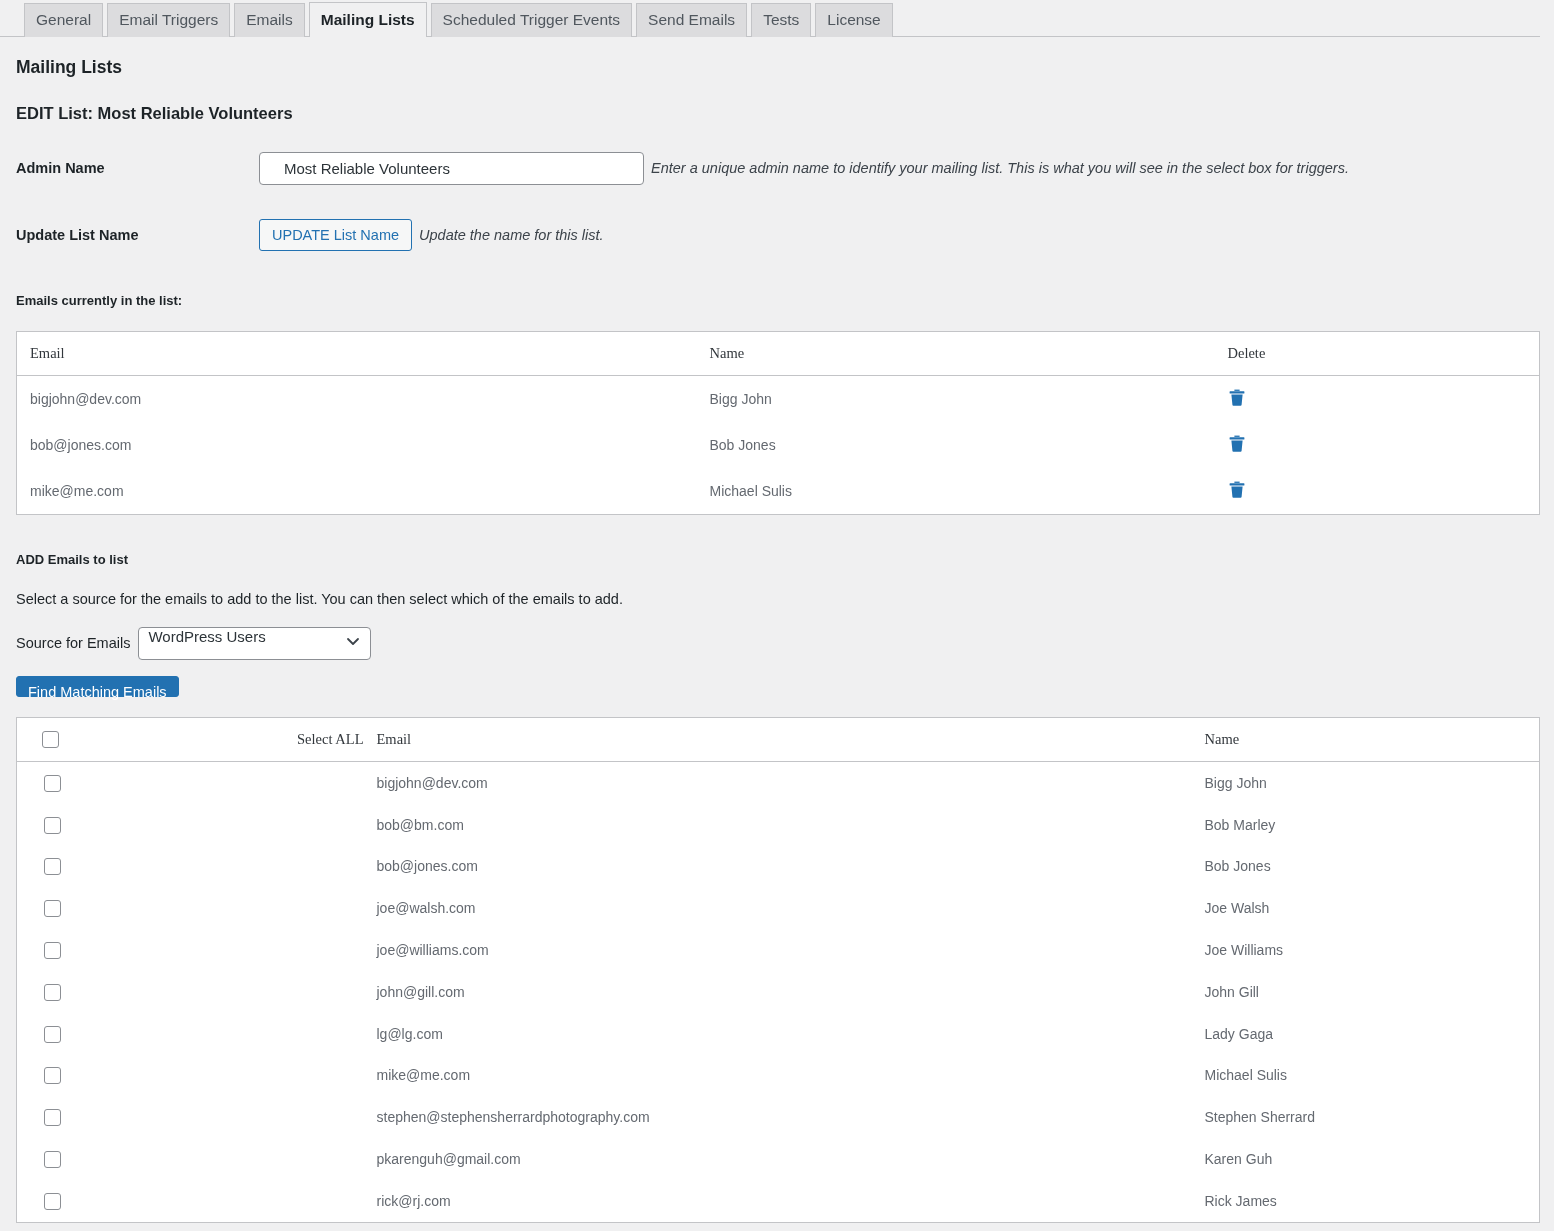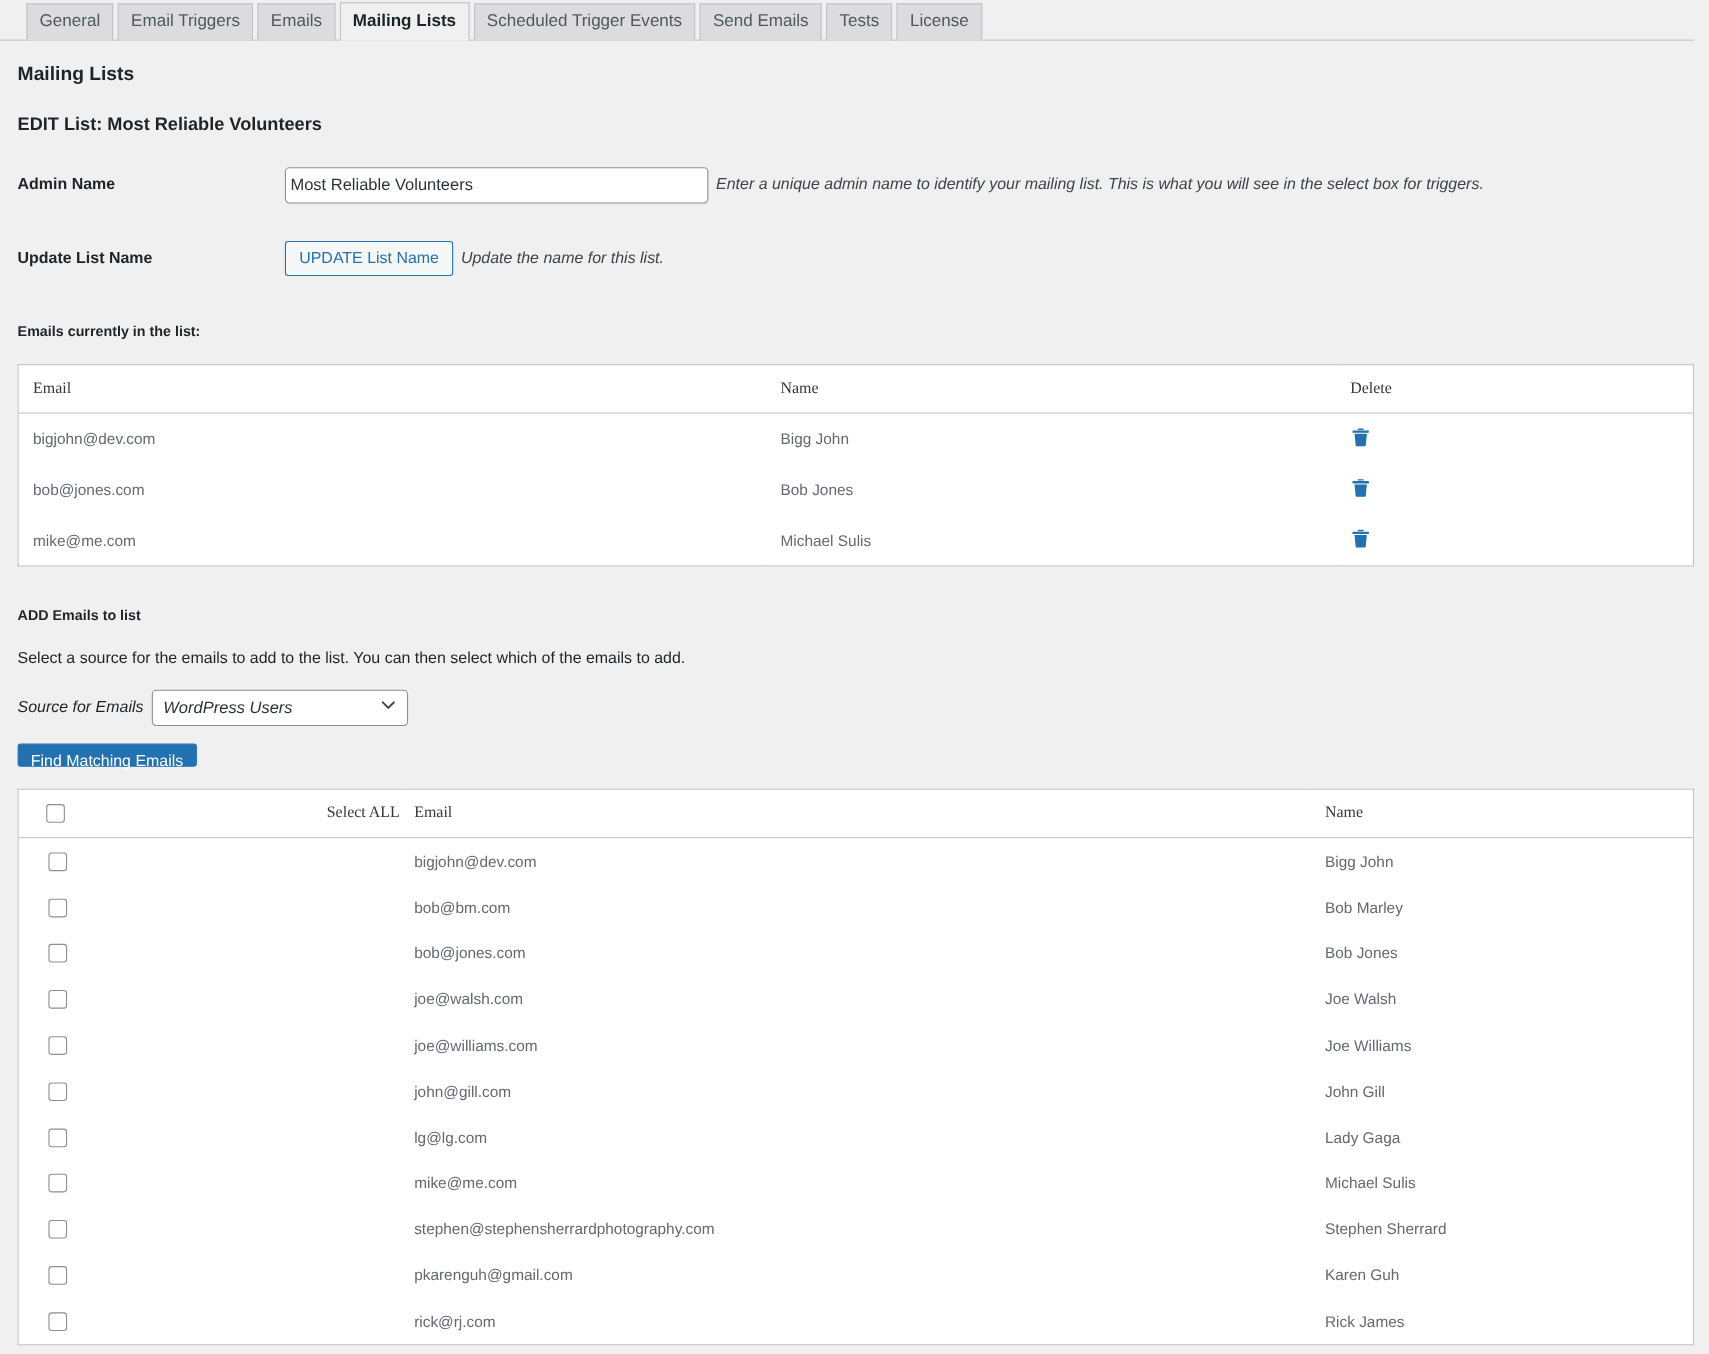--- a/index.html
+++ b/index.html
@@ -85,21 +85,21 @@
   .form-label {
     width: 243px;
     flex: 0 0 243px;
     font-size: 14.5px;
     font-weight: 600;
     color: #1d2327;
   }
   .text-input {
     width: 385px;
     height: 33px;
-    padding: 0 4px;
+    padding: 0 24px;
     font-family: "Liberation Sans", sans-serif;
     font-size: 15px;
     color: #2c3338;
     background: #fff;
     border: 1px solid #8c8f94;
     border-radius: 4px;
     outline: none;
   }
   .help-text {
     font-style: italic;
@@ -140,21 +140,21 @@
     margin-right: 8px;
   }
   .select-box {
     position: relative;
     width: 233px;
     height: 33px;
     background: #fff;
     border: 1px solid #8c8f94;
     border-radius: 4px;
     display: flex;
-    align-items: center;
+    align-items: flex-start;
     padding: 0 9px;
     font-size: 15px;
     color: #2c3338;
     cursor: pointer;
   }
   .select-box .chev {
     position: absolute;
     right: 9px;
     top: 50%;
     transform: translateY(-50%);
@@ -283,21 +283,21 @@
                 <path d="M3.4 6.4h11.2l-1 10.4a1 1 0 0 1-1 .9H5.4a1 1 0 0 1-1-.9z" fill="#2271b1"></path>
               </svg></span></td>
         </tr>
       </tbody>
   </table>
 
   <h3 class="section-title" style="margin-top:36px;">ADD Emails to list</h3>
 
   <div style="margin-top:22px;font-size:14.5px;color:#1d2327;">Select a source for the emails to add to the list. You can then select which of the emails to add.</div>
 
-  <div style="margin-top:20px;display:flex;align-items:center;font-style:italic;">
+  <div style="margin-top:20px;display:flex;align-items:center;">
     <span class="select-label">Source for Emails</span>
     <div class="select-box">
       <span>WordPress Users</span>
       <span class="chev">
         <svg width="16" height="16" viewBox="0 0 16 16">
             <path d="M3 5.5 L8 10.5 L13 5.5" stroke="#3c434a" stroke-width="1.8" fill="none" stroke-linecap="round" stroke-linejoin="round"></path>
           </svg>
       </span>
     </div>
   </div>

